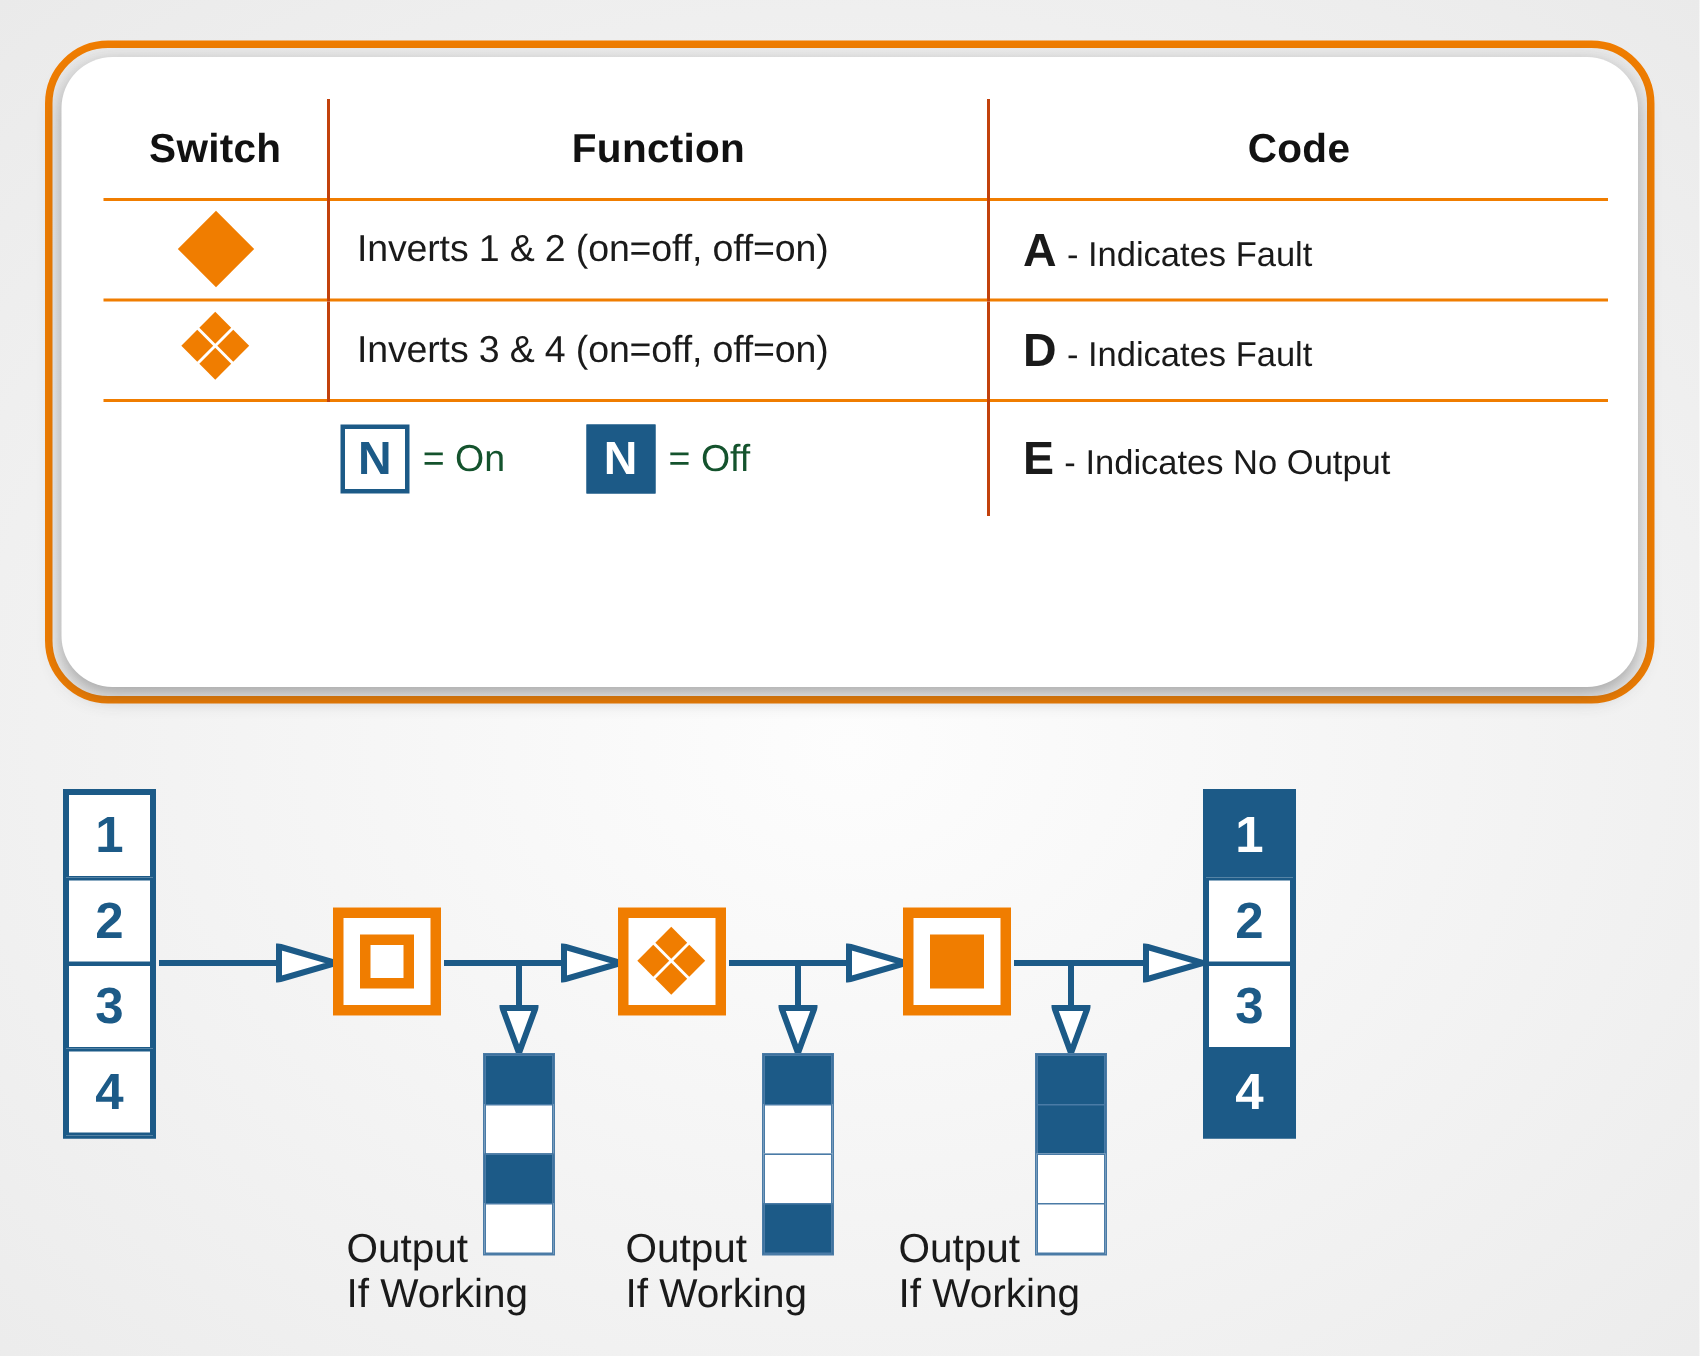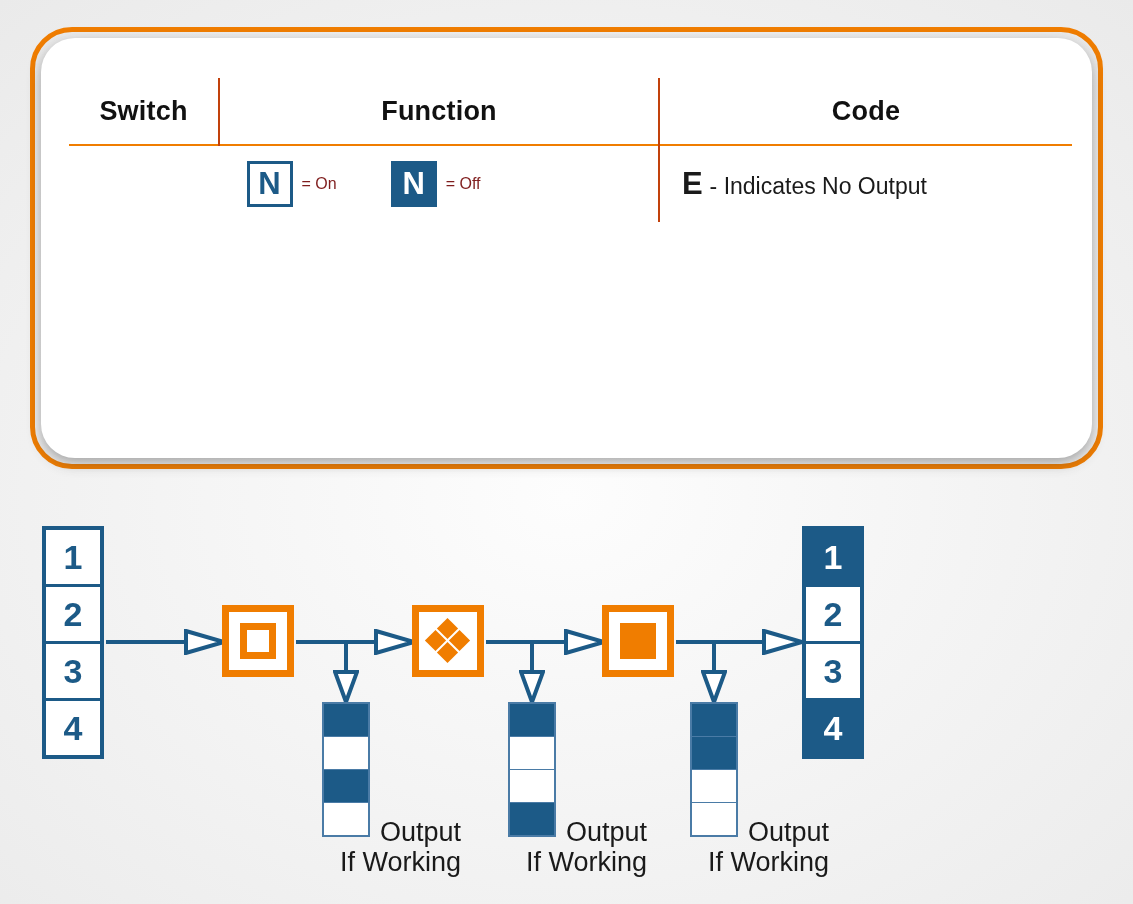--- a/index.html
+++ b/index.html
@@ -31,21 +31,21 @@
     border-radius: 34px;
     box-sizing: border-box;
     box-shadow: 0 5px 14px rgba(60,60,60,.45);
     position: relative;
     overflow: hidden;
   }
 
   
   .tbl {
     position: absolute;
-    left: 28px; top: 40px;
+    left: 28px; top: 28px;
     width: 1003px;
     border-collapse: collapse;
     table-layout: fixed;
   }
   .tbl td, .tbl th { padding: 0; vertical-align: middle; }
 
   .col-switch { width: 150px; }
   .col-func   { width: 440px; }
   .col-code   { width: 413px; }
 
@@ -119,21 +119,21 @@
   }
   .legend-item { display: flex; align-items: center; gap: 9px; }
   .nbox {
     width: 46px; height: 46px;
     display: flex; align-items: center; justify-content: center;
     font-size: 31px; font-weight: bold;
     box-sizing: border-box;
   }
   .nbox.on  { background: #fff; border: 3px solid #1c5a87; color: #1c5a87; }
   .nbox.off { background: #1c5a87; border: 3px solid #1c5a87; color: #fff; }
-  .legend-txt { font-size: 16px; color: #7f1d1d; }
+  .legend-txt { font-size: 25px; color: #14532d; }
 
   
   #flow { position: absolute; left: 0; top: 469px; width: 1133px; height: 435px; }
 
   .stack {
     position: absolute;
     width: 62px;
     border: 3px solid #1c5a87;
     box-sizing: border-box;
     background: #1c5a87;
@@ -192,21 +192,21 @@
   .obit.f { background: #1c5a87; }
   .obit.e { background: #ffffff; }
 
   #ostack-1 { left: 322px; top: 233px; }
   #ostack-2 { left: 508px; top: 233px; }
   #ostack-3 { left: 690px; top: 233px; }
 
   .olabel {
     position: absolute;
     width: 230px;
-    text-align: right;
+    text-align: left;
     font-size: 27px;
     line-height: 1.12;
     color: #1a1a1a;
   }
   #olabel-1 { left: 231px; top: 348px; }
   #olabel-2 { left: 417px; top: 348px; }
   #olabel-3 { left: 599px; top: 348px; }
 </style>
 </head>
 <body>
@@ -221,23 +221,37 @@
           <col class="col-code">
       </colgroup>
 
       <tbody>
           <tr>
         <th class="hdr">Switch</th>
         <th class="hdr vline-f">Function</th>
         <th class="hdr vline-f">Code</th>
       </tr>
 
-
-
-
+      <tr class="rowline">
+        <td class="cell-switch">
+          <span class="gl gl-diamond"></span>
+        </td>
+        <td class="cell-func vline-f">Inverts 1 &amp; 2 (on=off, off=on)</td>
+        <td class="cell-code vline-f"><span class="big">A</span> <span>- Indicates Fault</span></td>
+      </tr>
+
+
+
+      <tr class="rowline">
+        <td class="cell-switch">
+          <span class="gl gl-quad"><i class="t"></i><i class="l"></i><i class="r"></i><i class="b"></i></span>
+        </td>
+        <td class="cell-func vline-f">Inverts 3 &amp; 4 (on=off, off=on)</td>
+        <td class="cell-code vline-f"><span class="big">D</span> <span>- Indicates Fault</span></td>
+      </tr>
 
       <tr class="legend-row">
         <td colspan="2">
           <div class="legend-wrap">
             <div class="legend-item">
               <span class="nbox on">N</span>
               <span class="legend-txt">= On</span>
             </div>
             <div class="legend-item">
               <span class="nbox off">N</span>

